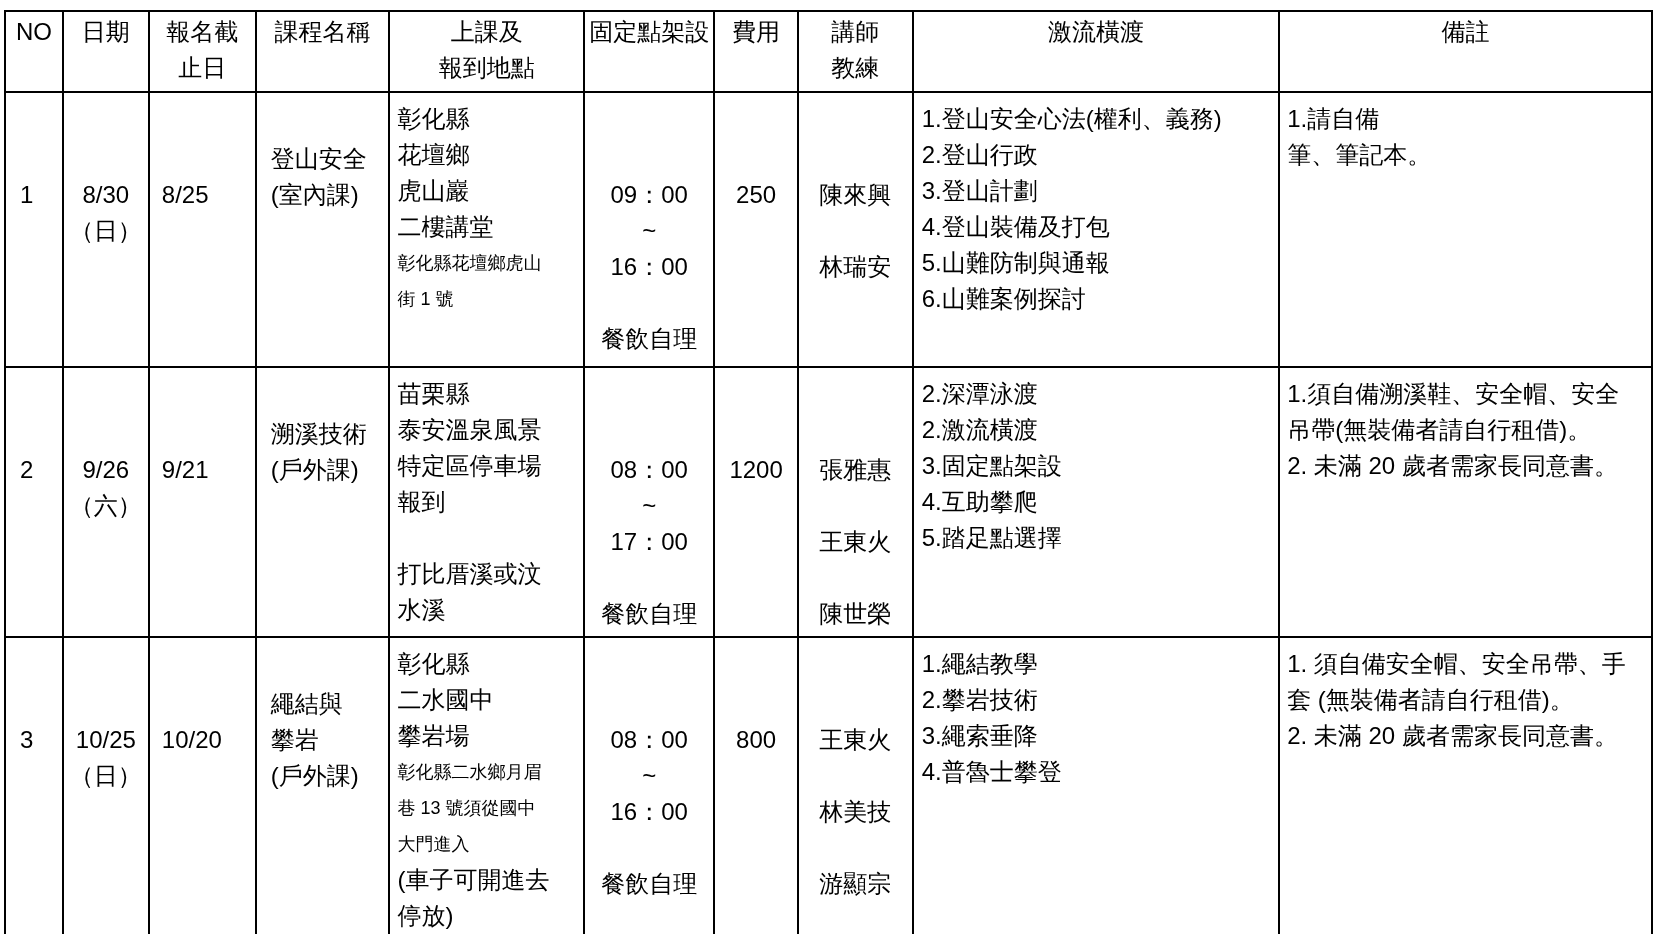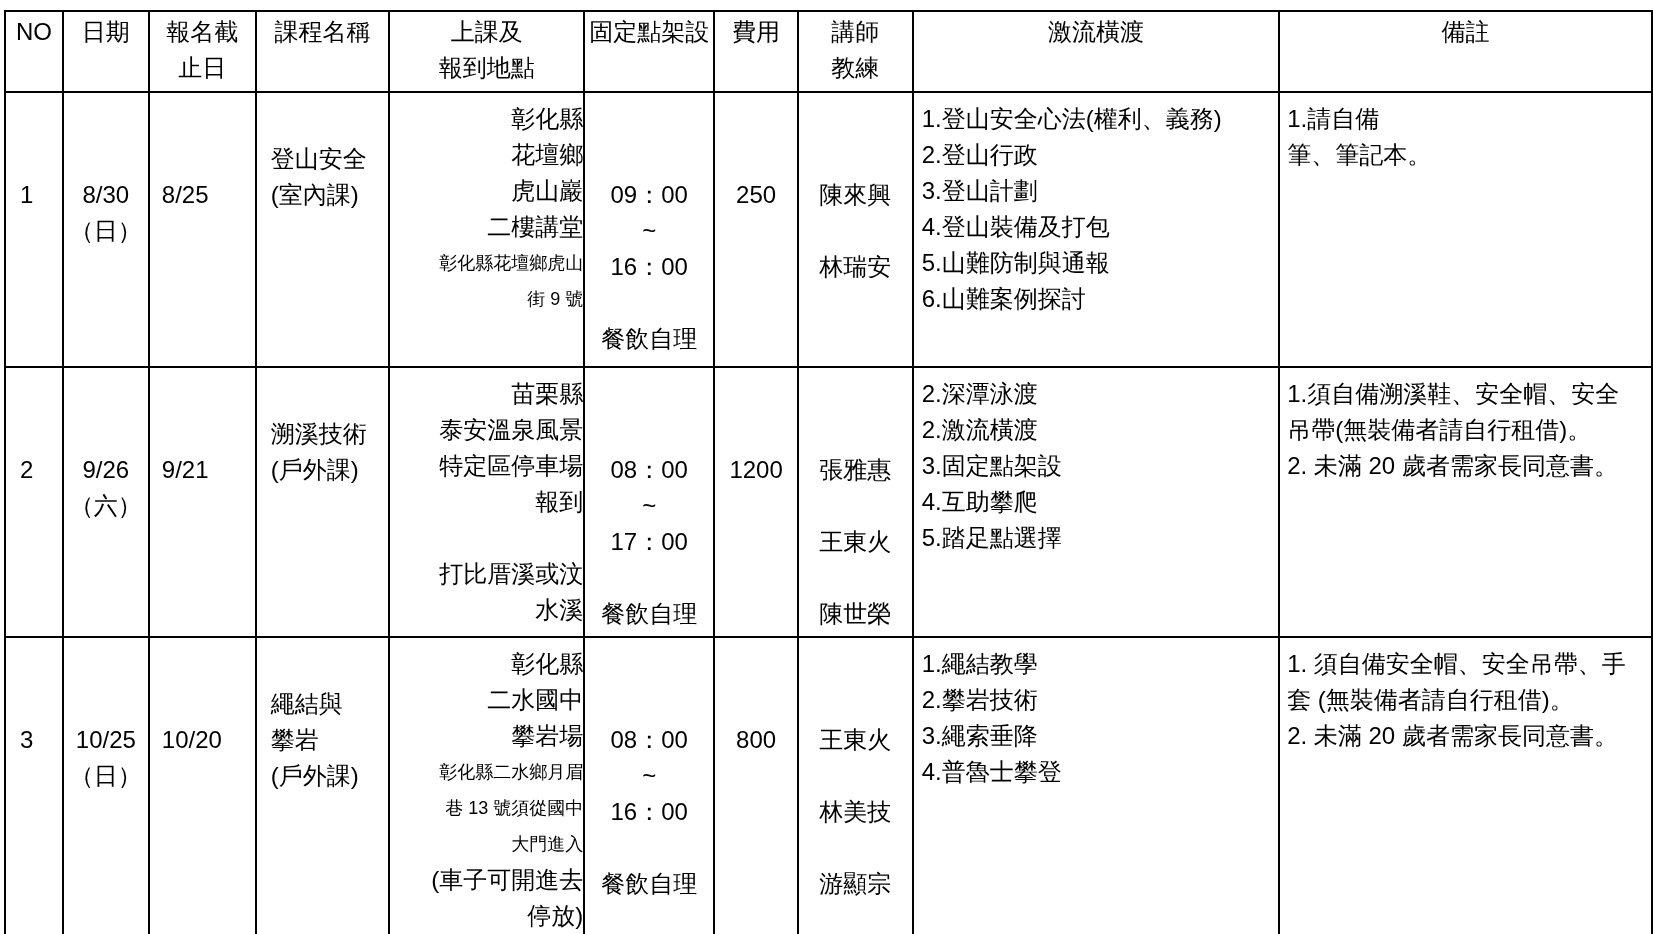--- a/index.html
+++ b/index.html
@@ -26,21 +26,21 @@
   thead tr{height:71px;}
   tr.row-1{height:275px;}
   tr.row-2{height:267px;}
   tr.row-3{height:297px;}
   th{text-align:center;padding-top:3px;line-height:34px;}
   .cell-line{min-height:36px;white-space:nowrap;}
   .c-no{padding:84px 0 0 14px;text-align:left;}
   .c-date{padding-top:84px;text-align:center;margin-left:29px;}
   .c-deadline{padding:84px 16px 0 12px;text-align:left;}
   .c-course{padding:48px 0 0 14px;text-align:left;}
-  .c-location{padding:8px 0 0 7px;text-align:right;}
+  .c-location{padding:8px 0 0 7px;text-align:left;}
   .c-time{padding-top:84px;text-align:center;margin-left:23px;}
   .c-fee{padding-top:84px;text-align:center;}
   .c-instructor{padding-top:84px;text-align:center;}
   .c-content{padding:8px 0 0 8px;text-align:left;}
   .c-notes{padding:8px 0 0 7px;text-align:left;}
   .small-line{font-size:18px;}
 </style>
 </head>
 <body>
 
@@ -112,21 +112,21 @@
         </td>
         <td class="c-location">
           <div class="loc-block">
             <div class="cell-line">彰化縣</div>
             <div class="cell-line">花壇鄉</div>
             <div class="cell-line">虎山巖</div>
             <div class="cell-line">二樓講堂</div>
           </div>
           <div class="loc-block">
             <div class="cell-line small-line">彰化縣花壇鄉虎山</div>
-            <div class="cell-line small-line">街 9 號</div>
+            <div class="cell-line small-line">街 1 號</div>
           </div>
         </td>
         <td class="c-time">
           <div class="cell-line">09：00</div>
           <div class="cell-line">~</div>
           <div class="cell-line">16：00</div>
           <div class="cell-line"></div>
           <div class="cell-line">餐飲自理</div>
         </td>
         <td class="c-fee">

